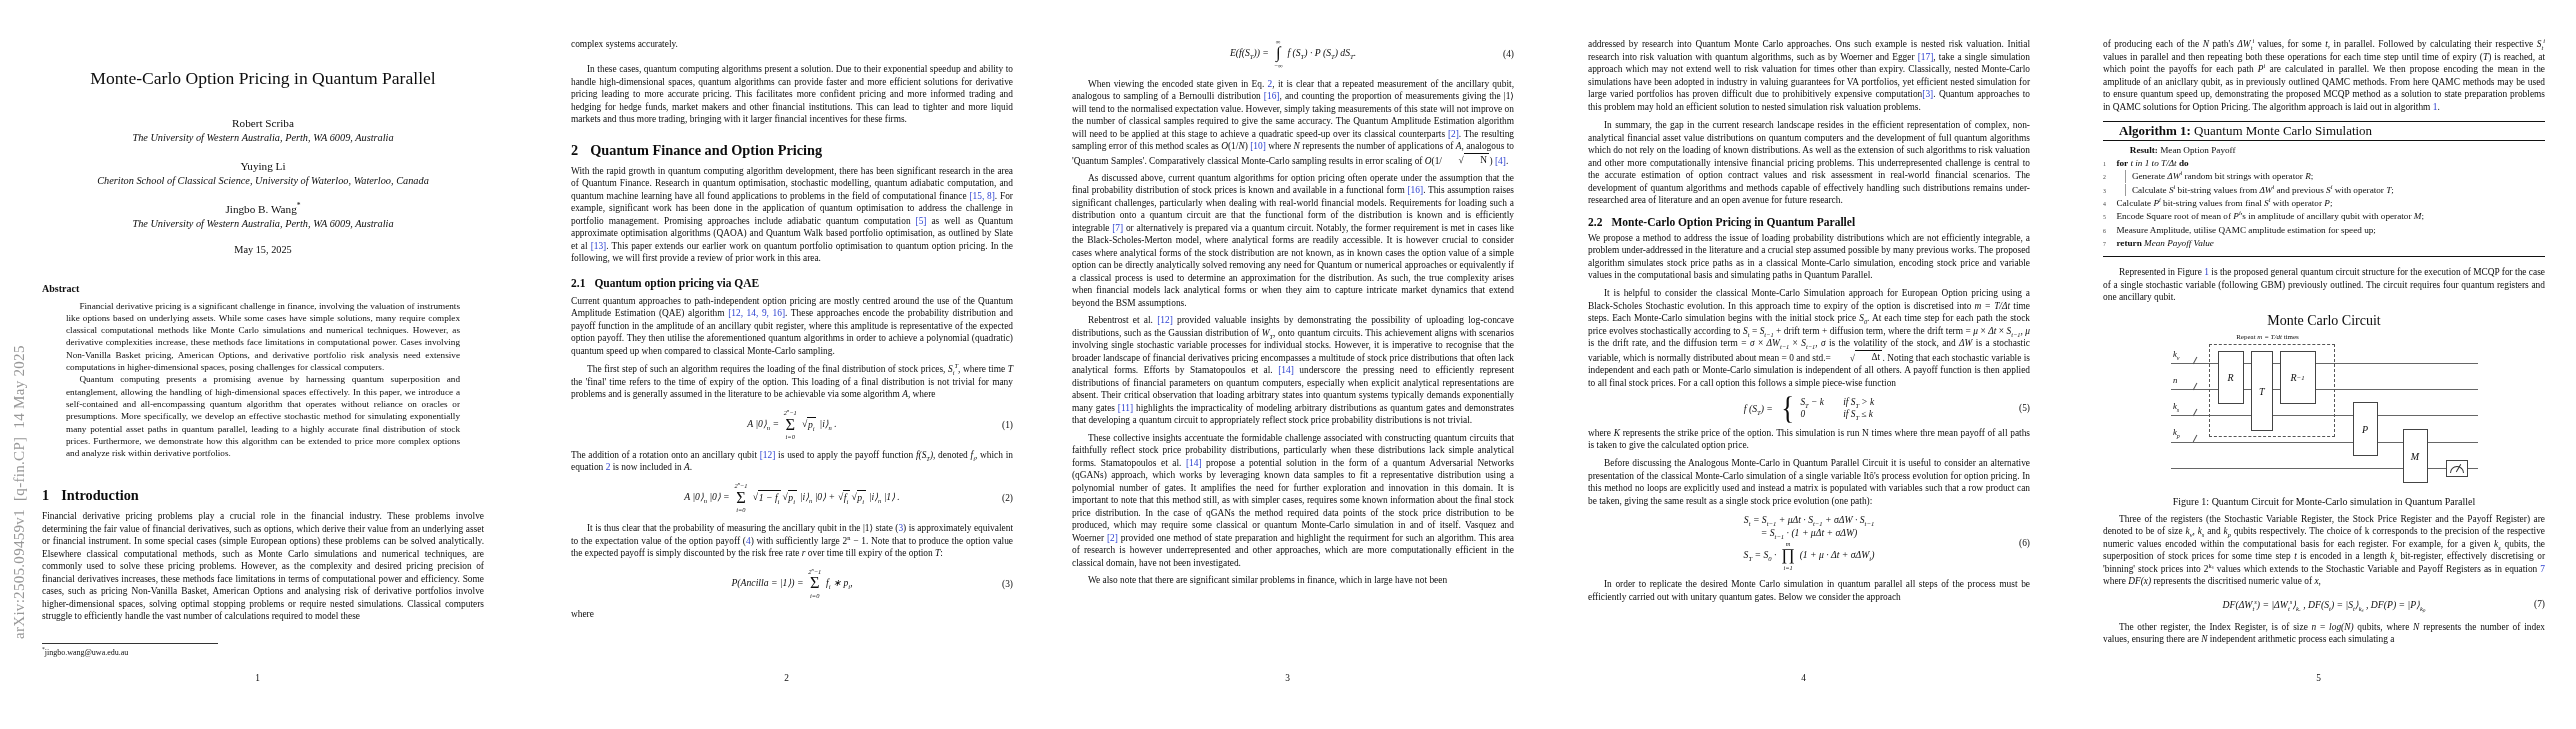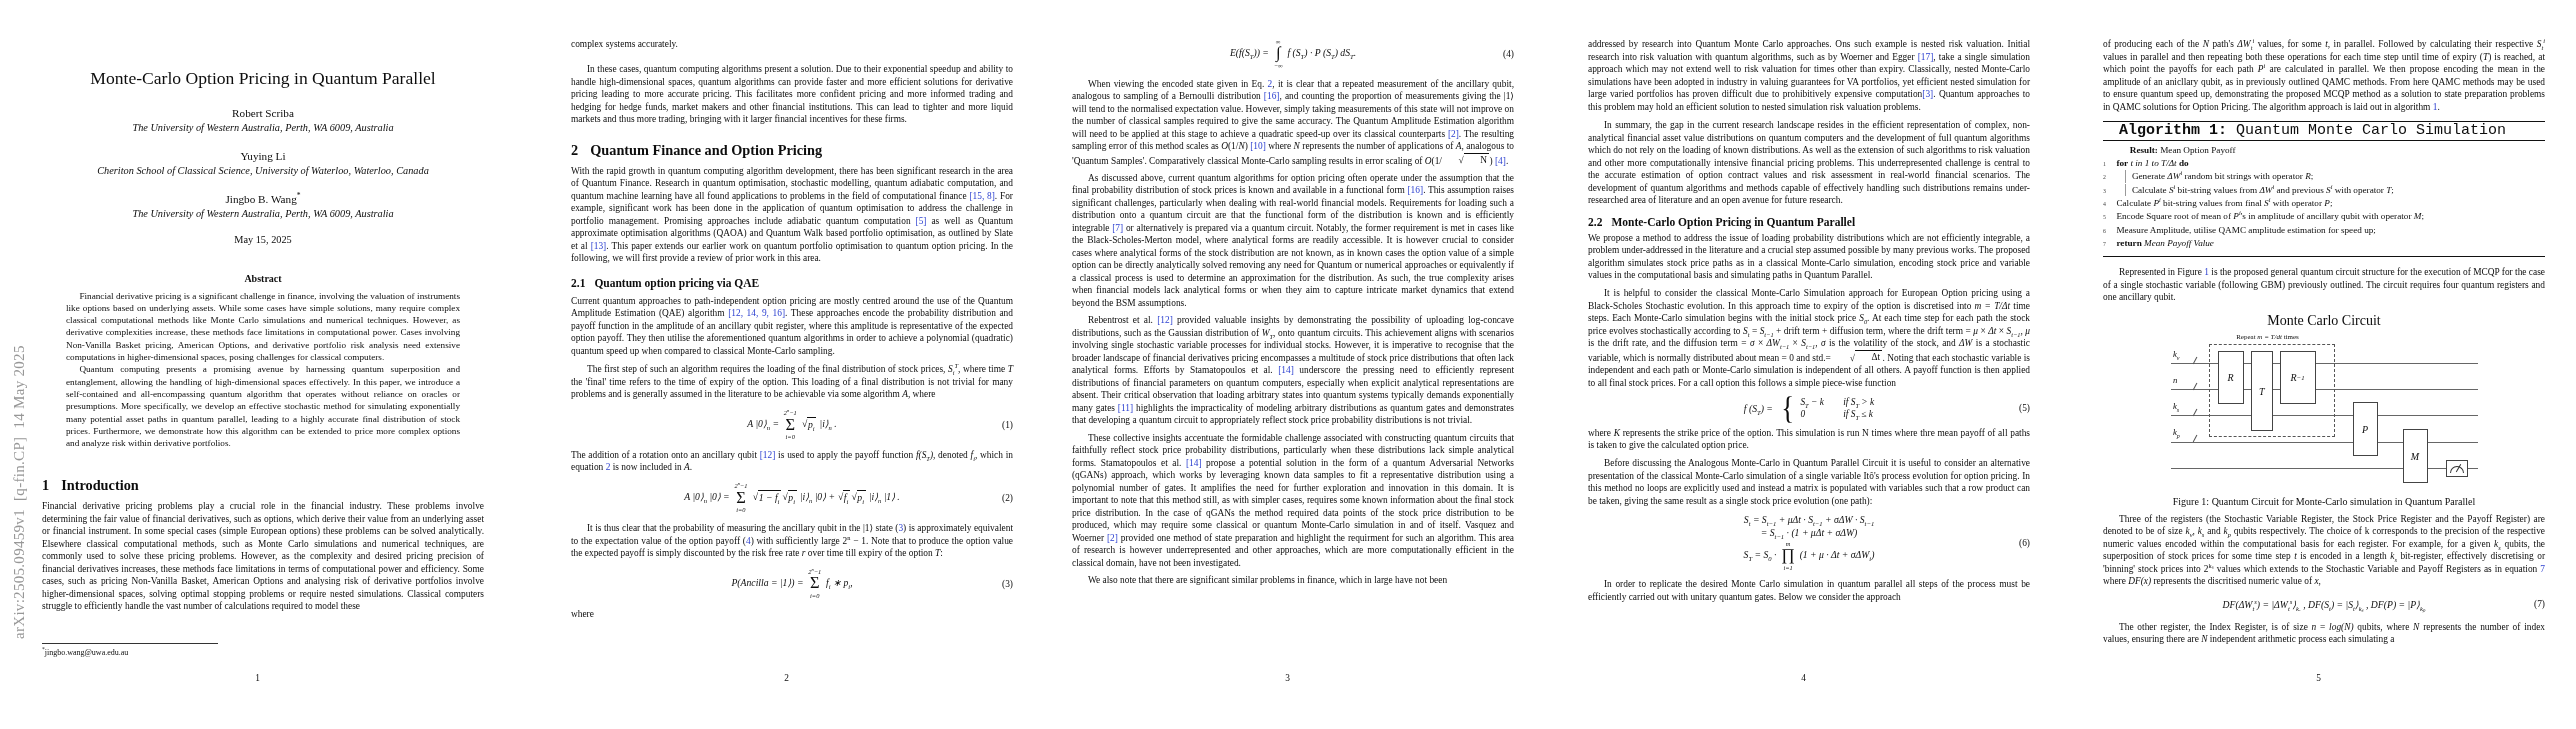--- a/index.html
+++ b/index.html
@@ -23,32 +23,32 @@
   sub,sup{font-size:68%;line-height:0;}
   .cite{color:#2b3fd0;}
   .brace{font-size:32px;font-weight:300;line-height:0.85;margin:0 4.9px 0 7.3px;font-style:normal;transform:scaleX(0.85);}
   .casegrid{display:inline-grid;grid-template-columns:auto auto;column-gap:19.4px;row-gap:1.8px;text-align:left;font-size:9.4px;}
   .eq6block{position:relative;margin:7.3px 0;font-style:italic;font-size:9.7px;}
   .eq6block .eqline{text-align:center;margin:1.8px 0;}
   .eq6block .eqnum{top:50%;transform:translateY(-50%);}
   .page-num{position:absolute;top:673px;left:0;width:100%;text-align:center;font-size:9.4px;}
   .title{text-align:center;font-size:17.6px;margin:0;padding-top:68px;font-weight:normal;}
   .author-name{text-align:center;font-size:11.2px;margin-top:17px;}
-  .author-name.first{margin-top:18px;}
+  .author-name.first{margin-top:28px;}
   .author-affil{text-align:center;font-size:10.3px;font-style:italic;margin-top:3px;}
   .date{text-align:center;font-size:10.3px;margin-top:14.6px;}
-  .abs-head{text-align:center;font-weight:bold;font-size:10px;margin-top:28px;}
+  .abs-head{text-align:left;font-weight:bold;font-size:10px;margin-top:28px;}
   .abstract{margin:6px 24px 0;font-size:9.2px;line-height:12.3px;text-align:justify;}
   .abstract p{margin:0;text-indent:13.4px;}
   .stamp-wrap{position:absolute;left:11px;top:639px;transform-origin:0 0;transform:rotate(-90deg);}
   .stamp{font-size:15px;color:#979797;white-space:pre;letter-spacing:0.3px;}
   .footnote{position:absolute;left:42px;top:643px;width:425px;font-size:8px;}
   .footnote .frule{width:176px;border-top:0.6px solid #333;margin-bottom:3.6px;}
   .alg{border-top:1px solid #111;border-bottom:1px solid #111;margin-top:8px;font-size:9.2px;line-height:12.4px;}
-  .alg-cap{padding:3px 0 3px 16px;border-bottom:0.6px solid #111;font-size:15px;font-family:Liberation Mono, monospace;}
+  .alg-cap{padding:3px 0 3px 16px;border-bottom:0.6px solid #111;font-size:13px;}
   .alg-body{padding:3px 0 4.9px;}
   .alg-row{display:flex;align-items:baseline;}
   .alg-num{width:13.4px;flex:0 0 13.4px;font-size:5.8px;color:#444;}
   .alg-text{flex:1;}
   .alg-result{padding-left:13.4px;}
   .alg-row.ind .alg-text{margin-left:8.5px;border-left:0.6px solid #999;padding-left:6px;}
   .fig-title{text-align:center;font-size:14px;margin-top:9.7px;}
   .circuit{position:relative;width:307px;height:153px;margin:4.9px auto 0;font-size:9px;}
   .wire{position:absolute;left:0;right:0;height:0.6px;background:#666;}
   .wlabel{position:absolute;font-style:italic;font-size:8.8px;left:2.4px;}

